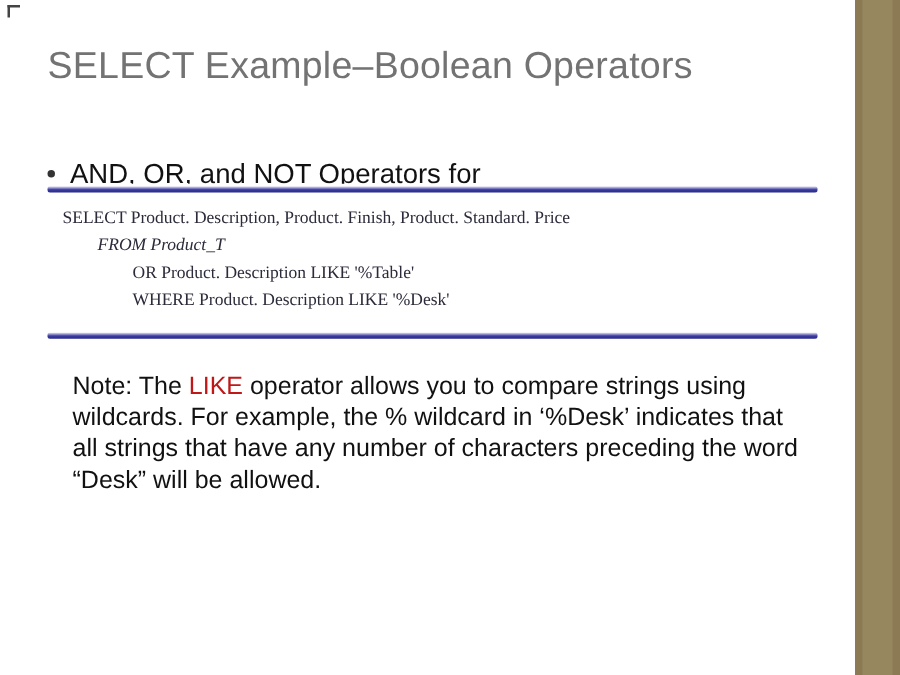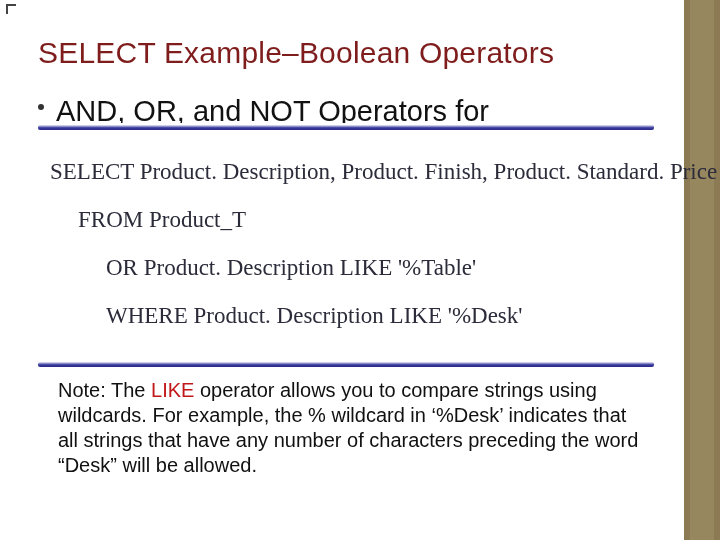--- a/index.html
+++ b/index.html
@@ -50,28 +50,28 @@
     background: #444;
   }
   .slide {
     position: absolute;
     top: 0; left: 0; right: 36px; bottom: 0;
     box-sizing: border-box;
     padding: 36px 30px 20px 38px;
   }
   .title {
     font-size: 30px;
-    color: #7f1d1d;
+    color: #737373;
     letter-spacing: 0.2px;
     white-space: nowrap;
   }
   .bullet-block {
-    margin-top: 24px;
+    margin-top: 56px;
     padding-left: 18px;
-    font-size: 29px;
+    font-size: 22px;
     color: #111;
     line-height: 1.22;
     position: relative;
   }
   .bullet-block .dot {
     position: absolute;
     left: 0;
     top: 10px;
     width: 6px;
     height: 6px;
@@ -90,29 +90,29 @@
     height: 5px;
     position: absolute;
     left: 0; right: 0;
     background: linear-gradient(to bottom, rgba(80,80,170,0.1), #3a3aa0 55%, #2a2a88);
     border-radius: 2px;
   }
   .bar-top { top: -2px; }
   .bar-bot { bottom: -2px; }
   .code-line {
     font-family: Georgia, "Times New Roman", serif;
-    font-size: 23px;
+    font-size: 14px;
     color: #2b2b3a;
-    margin: 22px 0;
+    margin: 6px 0;
     white-space: nowrap;
   }
-  .ind1 { padding-left: 28px; }
+  .ind1 { padding-left: 28px; font-style: italic; }
   .ind2 { padding-left: 56px; }
   .note {
-    margin-top: 9px;
+    margin-top: 24px;
     padding-left: 20px;
     padding-right: 10px;
     font-size: 20px;
     color: #111;
     line-height: 1.25;
   }
   .note .like {
     color: #c01718;
   }
 </style>

